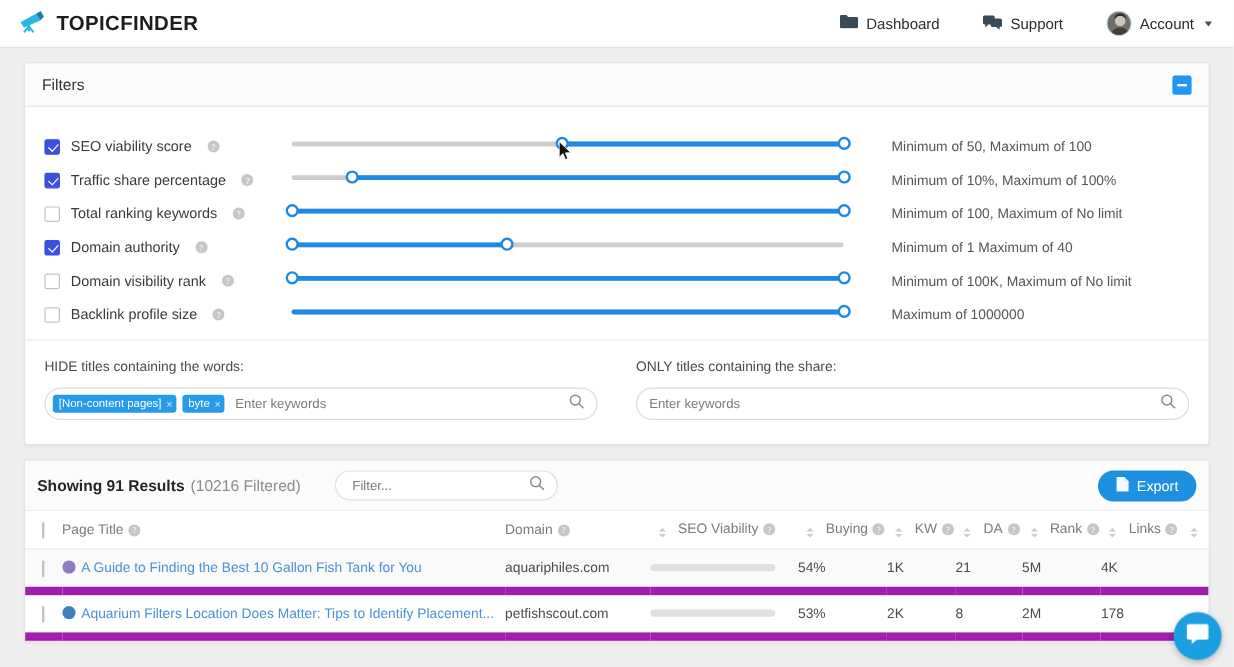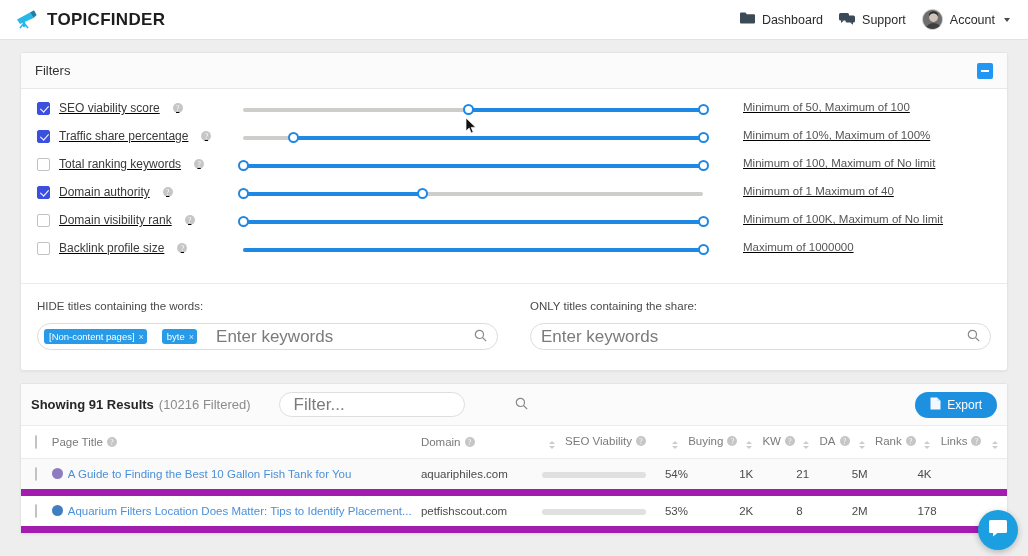--- a/index.html
+++ b/index.html
@@ -16,21 +16,21 @@
     display: flex; 
     padding: 0 18px 0 14px;
     border-bottom: 1px solid #e2e2e2;
     position: relative; z-index: 5;
   }
   .brand { display: flex; align-items: center; gap: 9px; }
   .brand-name {
     font-size: 17px; font-weight: bold; color: #1d1d1d;
     letter-spacing: .3px;
   }
-  .topnav { margin-left: auto; display: flex; align-items: center; gap: 16px; }
+  .topnav { margin-left: auto; display: flex; align-items: center; gap: 36px; }
   .topnav-item {
     display: flex; align-items: center; gap: 7px;
     font-size: 12.5px; color: #2b2b2b; cursor: pointer;
   }
   .avatar {
     width: 21px; height: 21px; border-radius: 50%;
     background: #8d8d8d; overflow: hidden;
     display: block; border: 1px solid #cfcfcf;
   }
   .caret {
@@ -57,22 +57,22 @@
     margin-left: auto; width: 16px; height: 16px;
     background: #2196f3; border-radius: 2px;
     display: flex; align-items: center; justify-content: center;
     cursor: pointer;
   }
   .collapse-btn i { display: block; width: 8px; height: 2px; background: #fff; }
 
   
   .filters-body { padding: 12px 0 4px 0; }
   .frow {
-    display: flex; align-items: flex-start;
-    height: 28px; padding: 0 16px; text-decoration: underline;
+    display: flex; align-items: flex-end;
+    height: 28px; padding: 0 16px;
   }
   .fname { width: 206px; display: flex; align-items: center; gap: 9px; }
   .cbox {
     width: 13px; height: 13px; border-radius: 2px;
     border: 1px solid #c2c2c2; background: #fff;
     flex: 0 0 auto; cursor: pointer; position: relative;
   }
   .cbox.on { background: #3c50e0; border-color: #3c50e0; }
   .cbox.on::after {
     content: ""; position: absolute;
@@ -109,30 +109,30 @@
   
   .kw-wrap {
     display: flex; border-top: 1px solid #ebebeb;
     margin-top: 10px; padding: 16px 16px 20px 16px; gap: 32px;
   }
   .kw-col { flex: 1; }
   .kw-label { font-size: 11.5px; color: #4a4a4a; margin-bottom: 11px; }
   .kw-field {
     height: 27px; border: 1px solid #dcdcdc; border-radius: 14px;
     background: #fff; display: flex; align-items: center;
-    padding: 0 10px 0 6px; gap: 15px;
+    padding: 0 10px 0 6px; gap: 5px;
   }
   .tag {
     background: #279ae8; color: #fff; border-radius: 3px;
     font-size: 9.5px; height: 15px; display: flex; align-items: center;
     padding: 0 3px 0 5px; gap: 4px; white-space: nowrap; cursor: pointer;
   }
   .tag .x { color: #cfe8fa; font-size: 9px; cursor: pointer; }
   .kw-input {
-    border: none; outline: none; flex: 1; font-size: 17px;
+    border: none; outline: none; flex: 1; font-size: 11px;
     color: #555; background: transparent;
     font-family: "Liberation Sans", sans-serif; padding-left: 4px;
   }
   .kw-input::placeholder { color: #7b7b7b; }
   .mag { flex: 0 0 auto; opacity: .65; }
 
   
   .res-head {
     height: 42px; display: flex; align-items: center;
     padding: 0 10px; border-bottom: 1px solid #ececec;

